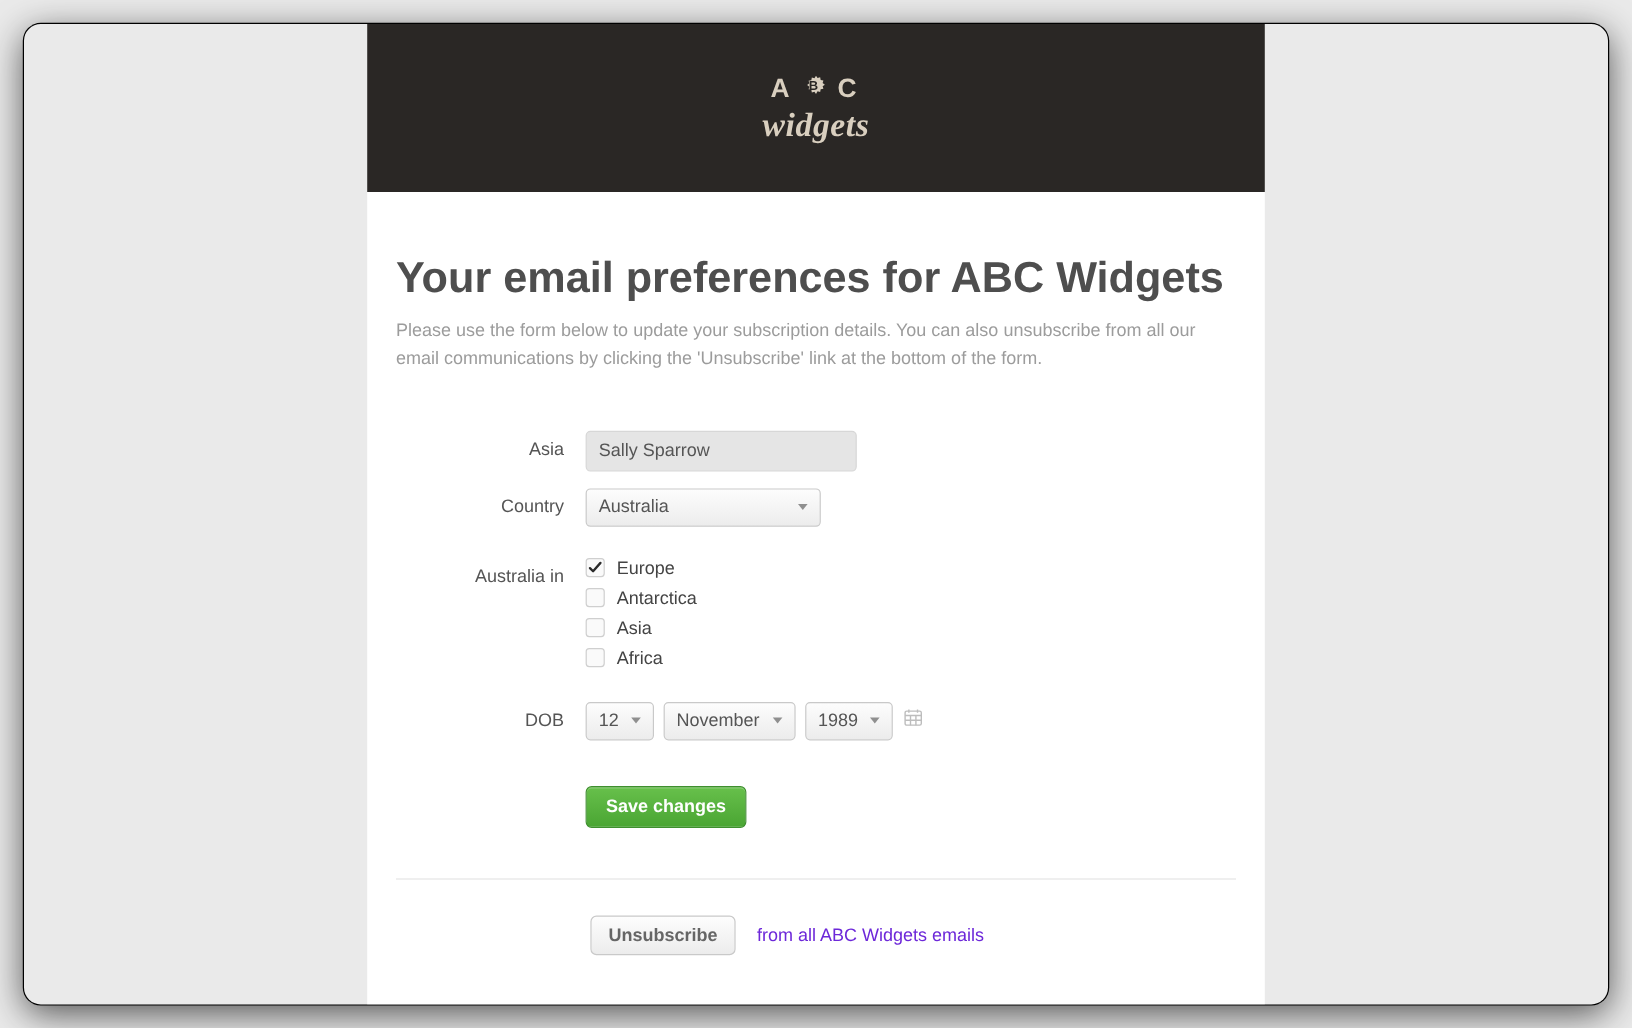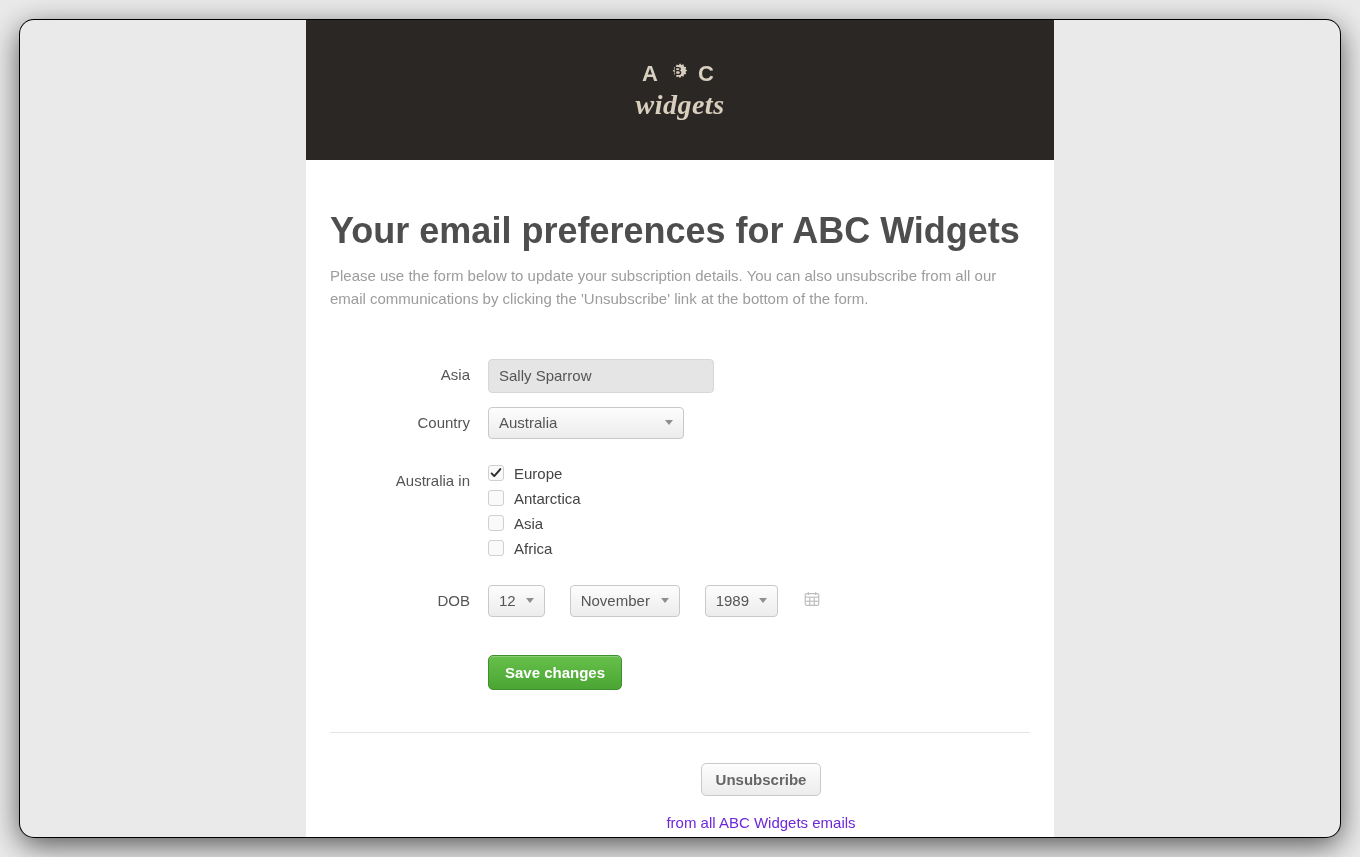--- a/index.html
+++ b/index.html
@@ -139,21 +139,21 @@
     background: #fafafa;
     display: inline-flex;
     align-items: center;
     justify-content: center;
     cursor: pointer;
   }
   .checkbox.checked svg { display: block; }
   .checkbox svg { display: none; }
   .dob-row {
     display: flex;
-    gap: 25px;
+    gap: 8px;
     align-items: center;
   }
   .cal-icon {
     color: #bdbdbd;
   }
   .save-btn {
     display: inline-block;
     margin-top: 24px;
     padding: 8px 16px;
     border-radius: 5px;
@@ -168,21 +168,20 @@
   hr.sep {
     border: none;
     border-top: 1px solid #e4e4e4;
     margin: 42px 0 30px 0;
   }
   .unsub-row {
     display: flex;
     gap: 18px;
     align-items: center;
     padding-left: 162px;
-    flex-direction: column;
   }
   .unsub-btn {
     display: inline-block;
     padding: 7px 14px;
     border-radius: 5px;
     border: 1px solid #c9c9c9;
     background: linear-gradient(#fdfdfd, #ececec);
     color: #666;
     font-size: 15px;
     font-weight: 600;

